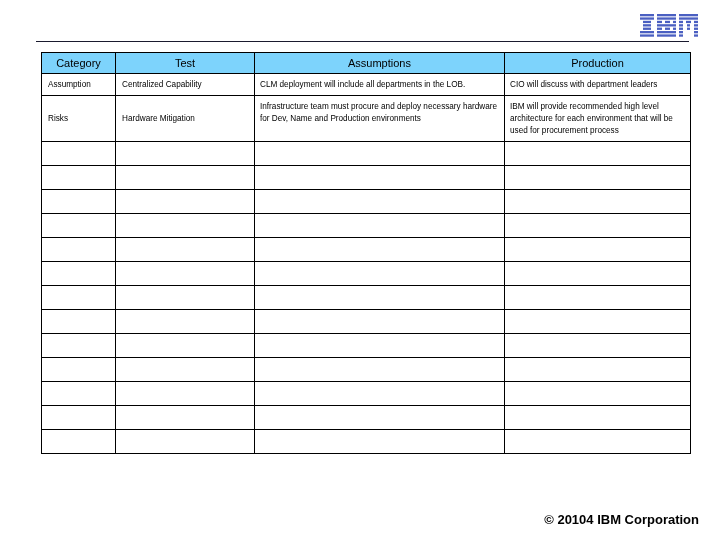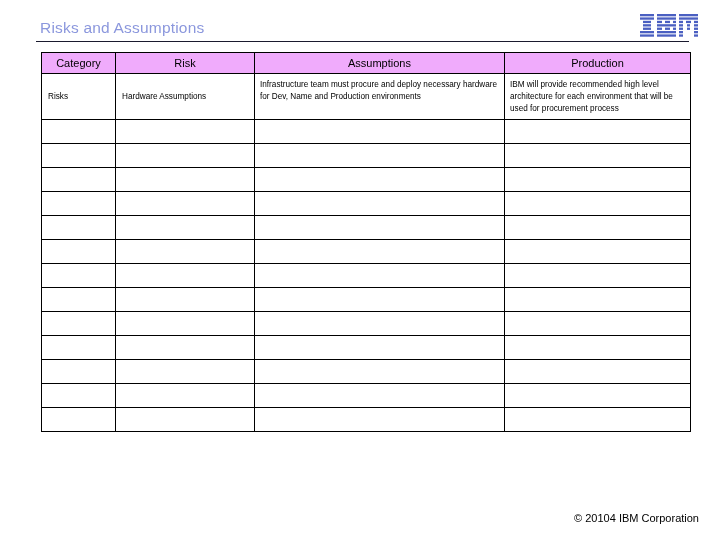--- a/index.html
+++ b/index.html
@@ -59,21 +59,21 @@
     border-collapse: collapse;
     table-layout: fixed;
   }
   .risk-table th,
   .risk-table td {
     border: 1px solid #000000;
     padding: 0;
     vertical-align: top;
   }
   .risk-table thead th {
-    background: #f0abfc;
+    background: #7dd3fc;
     color: #000000;
     font-weight: normal;
     font-size: 11px;
     text-align: center;
     height: 20px;
     vertical-align: middle;
     padding: 0 2px;
   }
   .risk-table tbody td {
     font-size: 8.2px;
@@ -94,32 +94,31 @@
   col.c1 { width: 74px; }
   col.c2 { width: 139px; }
   col.c3 { width: 250px; }
   col.c4 { width: 186px; }
 
   
   .slide-footer {
     position: absolute;
     right: 21px;
     top: 512px;
-    font-size: 11px;
-    font-weight: normal;
+    font-size: 13px;
+    font-weight: bold;
     color: #000000;
     white-space: nowrap;
     text-align: right;
   }
 </style>
 </head>
 <body>
 
 <div class="slide-header">
-  <div class="slide-title">Risks and Assumptions</div>
 
   <div class="ibm-logo">
     <svg width="58" height="23" viewBox="0 0 58 23" xmlns="http://www.w3.org/2000/svg">
       <g fill="#4a5fc1">
 
         <rect x="0" y="0" width="14" height="2.3"></rect>
         <rect x="0" y="3.4" width="14" height="2.3"></rect>
         <rect x="3" y="6.8" width="8" height="2.3"></rect>
         <rect x="3" y="10.2" width="8" height="2.3"></rect>
         <rect x="3" y="13.6" width="8" height="2.3"></rect>
@@ -163,29 +162,35 @@
 <table class="risk-table">
   <colgroup>
     <col class="c1">
       <col class="c2">
       <col class="c3">
       <col class="c4">
   </colgroup>
   <thead>
     <tr>
       <th>Category</th>
-      <th>Risk</th>
+      <th>Test</th>
       <th>Assumptions</th>
       <th>Production</th>
     </tr>
   </thead>
   <tbody>
     <tr>
+      <td class="col-category">Assumption</td>
+      <td class="col-name">Centralized Capability</td>
+      <td>CLM deployment will include all departments in the LOB.</td>
+      <td>CIO will discuss with department leaders</td>
+    </tr>
+    <tr>
       <td class="col-category">Risks</td>
-      <td class="col-name">Hardware Assumptions</td>
+      <td class="col-name">Hardware Mitigation</td>
       <td>Infrastructure team must procure and deploy necessary hardware for Dev, Name and Production environments</td>
       <td>IBM will provide recommended high level architecture for each environment that will be used for procurement process</td>
     </tr>
   </tbody>
   <tbody id="empty-rows">
       <tr class="row-empty">
         <td>&nbsp;</td>
         <td>&nbsp;</td>
         <td>&nbsp;</td>
         <td>&nbsp;</td>

